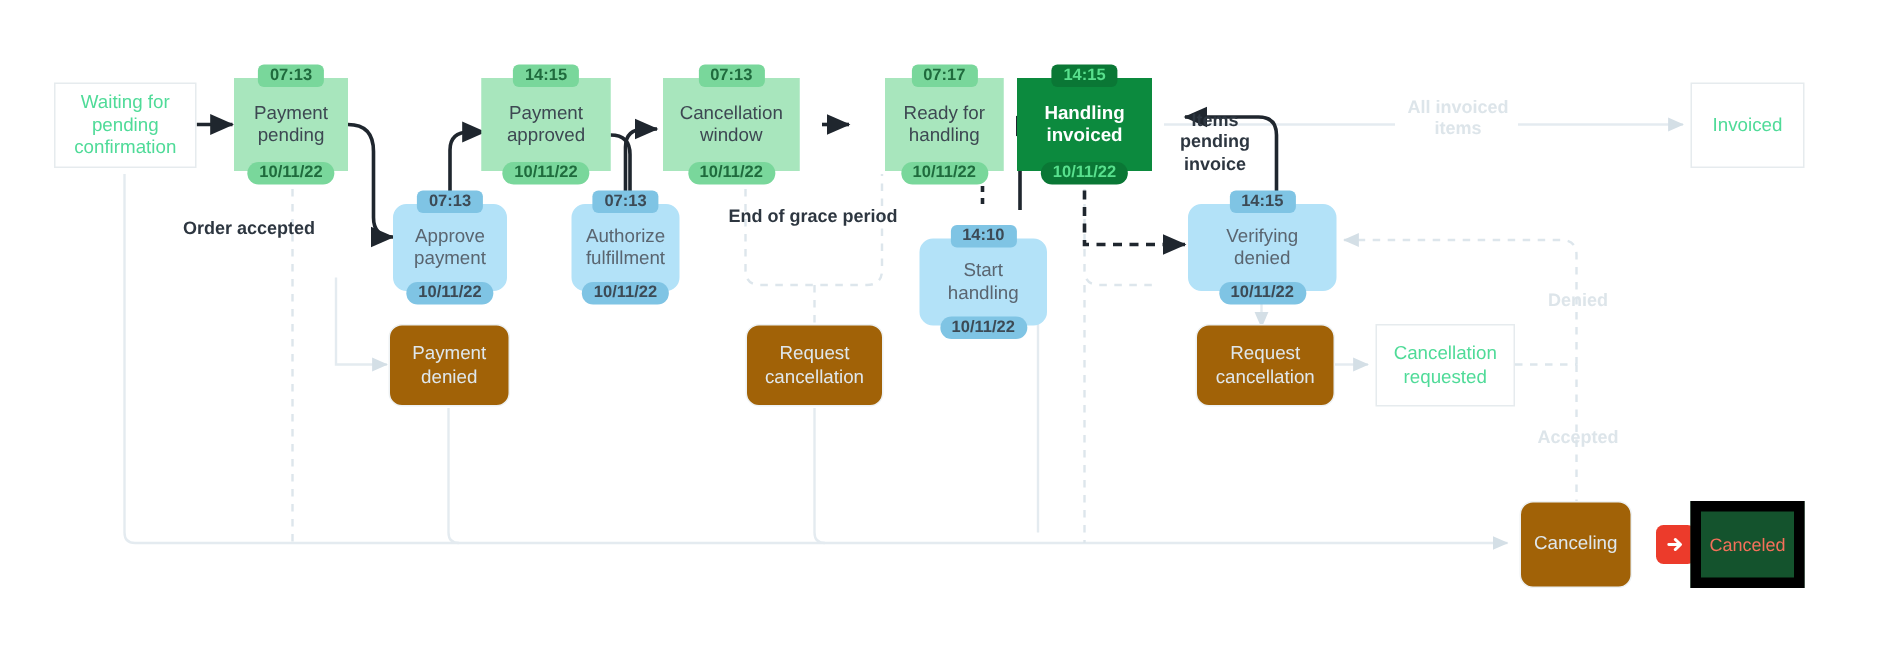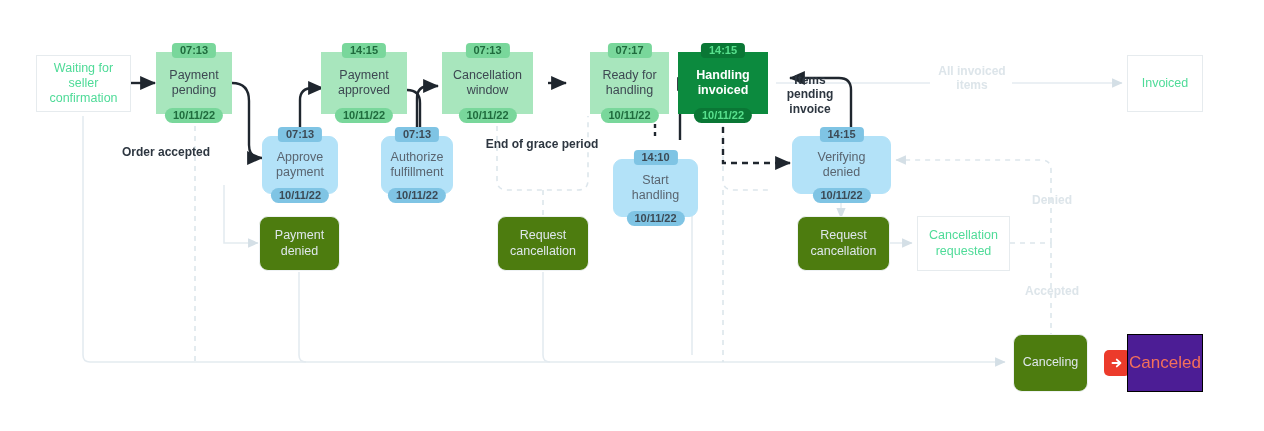--- a/index.html
+++ b/index.html
@@ -15,23 +15,23 @@
   .node .lbl{padding:0 5px;}
 
   
   .n-green{background:#a8e6bd;border:1px solid #a8e6bd;color:#3d4852;font-size:12.5px;}
   
   .n-current{background:#0c8a3e;border:1px solid #0c8a3e;color:#ffffff;font-size:12.5px;font-weight:bold;}
   
   .n-blue{background:#b3e2f8;border:1px solid #b3e2f8;color:#5a6570;font-size:12.5px;border-radius:9px;}
   
   .n-outline{background:#ffffff;border:1px solid #e6ebee;color:#4fdb98;font-size:12.5px;}
-  .n-outline-red{background:#4c1d95;border:1px solid #000000;color:#f4705a;font-size:17px;}
-  
-  .n-faded{background:#4d7c0f;border:1px solid #eef2f4;color:#dfe7ec;font-size:12.5px;border-radius:9px;}
+  .n-outline-red{background:#14532d;border:7px solid #000000;color:#f4705a;font-size:12px;}
+  
+  .n-faded{background:#a16207;border:1px solid #eef2f4;color:#dfe7ec;font-size:12.5px;border-radius:9px;}
 
   
   .badge{position:absolute;left:50%;transform:translateX(-50%);
          font-size:11px;font-weight:bold;padding:1px 8px;white-space:nowrap;}
   .badge-top{top:-10px;border-radius:4px;}
   .badge-bot{bottom:-10px;border-radius:9px;}
   .bg-green{background:#79d79b;color:#1f6b3d;}
   .bg-green-dark{background:#0a7735;color:#58e08d;}
   .bg-blue{background:#7fc4e4;color:#3c4a55;}
 
@@ -115,21 +115,21 @@
         <path d="M680,140 L680,96 Q680,84 692,84" marker-end="url(#ah-dark)"></path>
 
         <path d="M723,116 L723,163 L790,163" stroke-dasharray="6,5" marker-end="url(#ah-dark)"></path>
 
         <path d="M851,140 L851,90 Q851,78 839,78 L790,78" marker-end="url(#ah-dark)"></path>
       </g>
     </g>
   </svg>
 
   <div class="node n-outline" style="left:36px;top:55px;width:95px;height:57px;">
-    <span class="lbl">Waiting for seller confirmation</span>
+    <span class="lbl">Waiting for pending confirmation</span>
   </div>
 
   <div class="node n-green" style="left:156px;top:52px;width:76px;height:62px;">
     <span class="badge badge-top bg-green">07:13</span>
     <span class="lbl">Payment pending</span>
     <span class="badge badge-bot bg-green">10/11/22</span>
   </div>
 
   <div class="node n-blue" style="left:262px;top:136px;width:76px;height:58px;">
     <span class="badge badge-top bg-blue">07:13</span>

